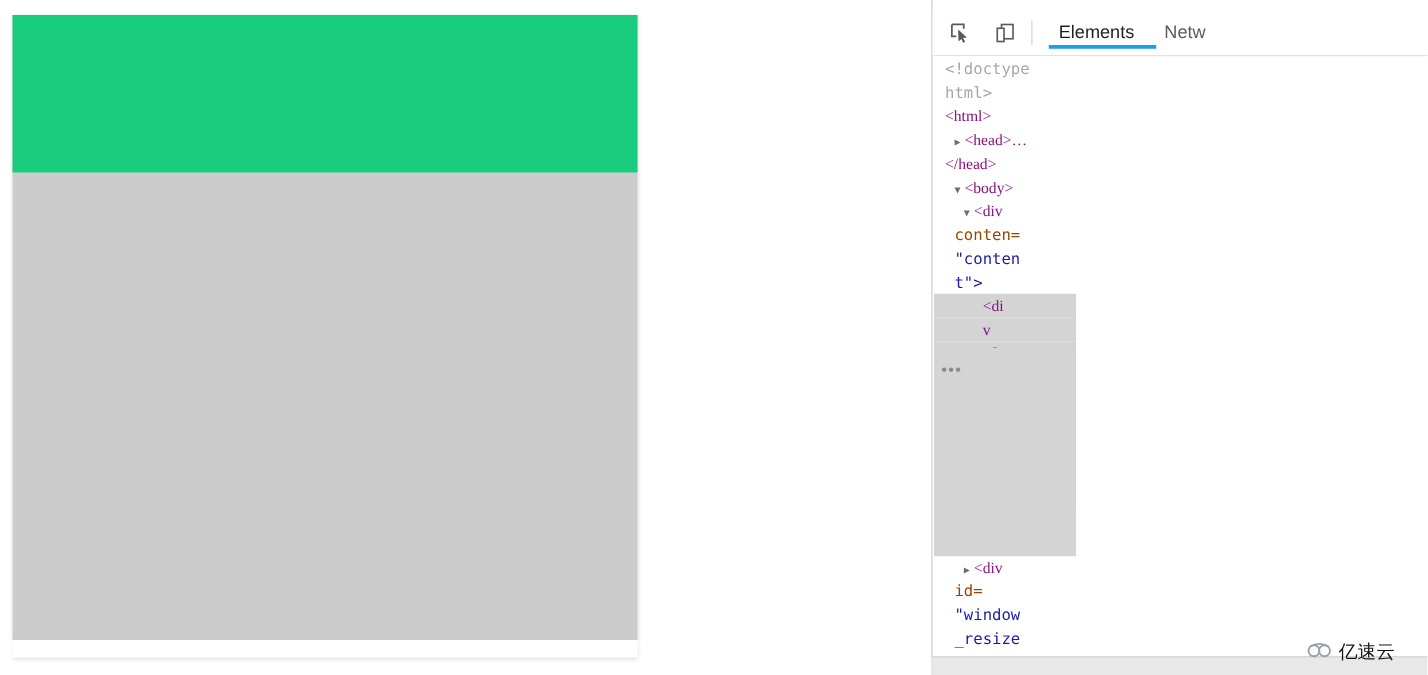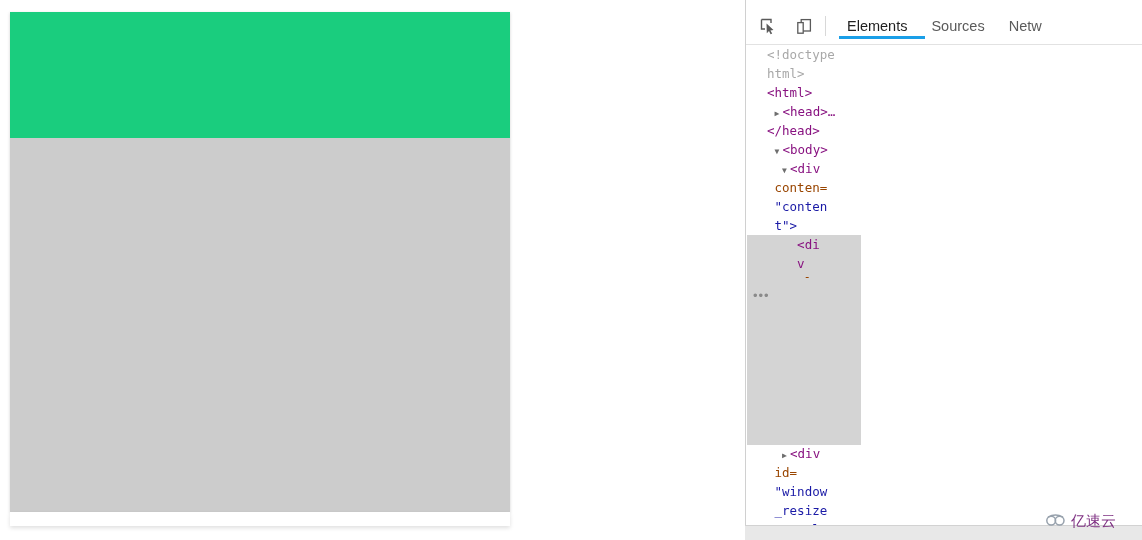--- a/index.html
+++ b/index.html
@@ -143,27 +143,27 @@
     height: 480px;
     background: #ffffff;
     overflow: hidden;
     font-family: "DejaVu Sans Mono", monospace;
     font-size: 12.5px;
     line-height: 19px;
   }
   .dom-line {
     white-space: pre;
     color: #9a9a9a;
-    padding-left: 20px;
+    padding-left: 9px;
     height: 19px;
   }
   .dom-line.sel {
     background: #d4d4d4;
   }
-  .tag      { color: #881280; }
+  .tag      { color: #881280; font-family: Liberation Serif, serif; }
   .attrname { color: #994500; }
   .attrval  { color: #1a1aa6; }
   .punct    { color: #9a9a9a; }
   .doctype  { color: #a8a8a8; }
   .tri {
     display: inline-block;
     width: 8px;
     color: #6e6e6e;
     font-size: 8px;
   }
@@ -198,21 +198,21 @@
   }
 
   
   #watermark {
     position: absolute;
     left: 1045px;
     top: 512px;
     display: flex;
     align-items: center;
     gap: 4px;
-    color: #701a75;
+    color: #000000;
     font-size: 15px;
     font-family: "DejaVu Sans", sans-serif;
     opacity: 0.92;
   }
 </style>
 </head>
 <body>
 
 <div id="viewport">
   <div id="page-frame">
@@ -234,21 +234,20 @@
     </div>
     <div class="tb-icon-btn">
       <svg width="17" height="17" viewBox="0 0 17 17">
         <rect x="5.2" y="1.6" width="9.2" height="11.4" fill="none" stroke="#5a5a5a" stroke-width="1.3"></rect>
         <rect x="1.8" y="4.6" width="5.4" height="10.6" fill="#ffffff" stroke="#5a5a5a" stroke-width="1.3"></rect>
       </svg>
     </div>
     <div class="tb-sep"></div>
     <div id="tabs-row">
       <div class="dt-tab active">Elements</div>
-      <div class="dt-tab">Sources</div>
       <div class="dt-tab">Netw</div>
     </div>
   </div>
   <div id="elements-underline" style="background: rgb(26, 159, 232);"></div>
   <div id="toolbar-bottom-border"></div>
 
   <div id="dom-panel">
     <div id="sel-band"></div>
     <div id="dom-lines">
         <div class="dom-line"><span></span><span class="doctype">&lt;!doctype</span></div>

